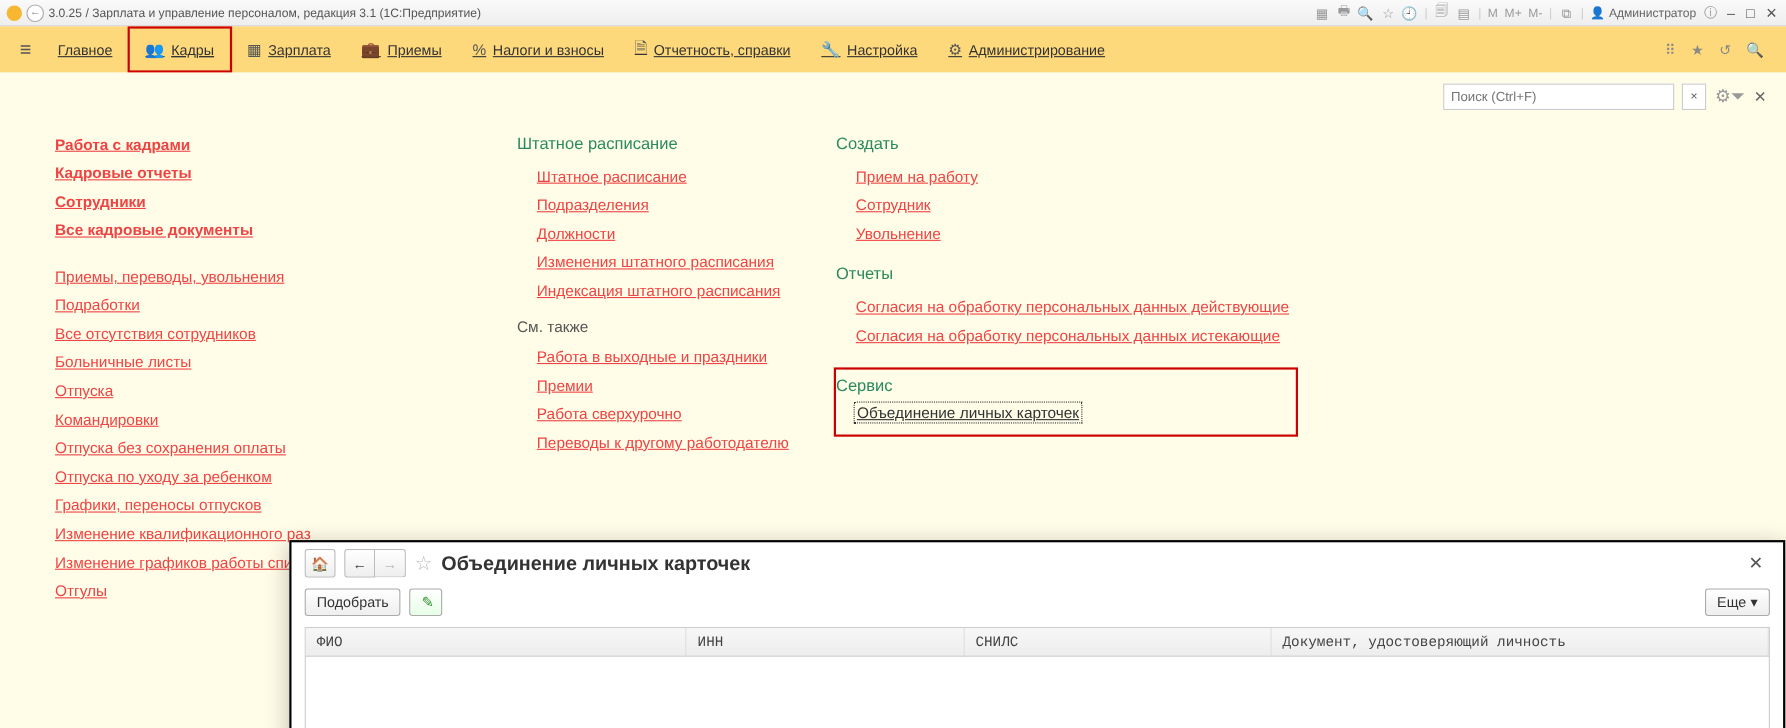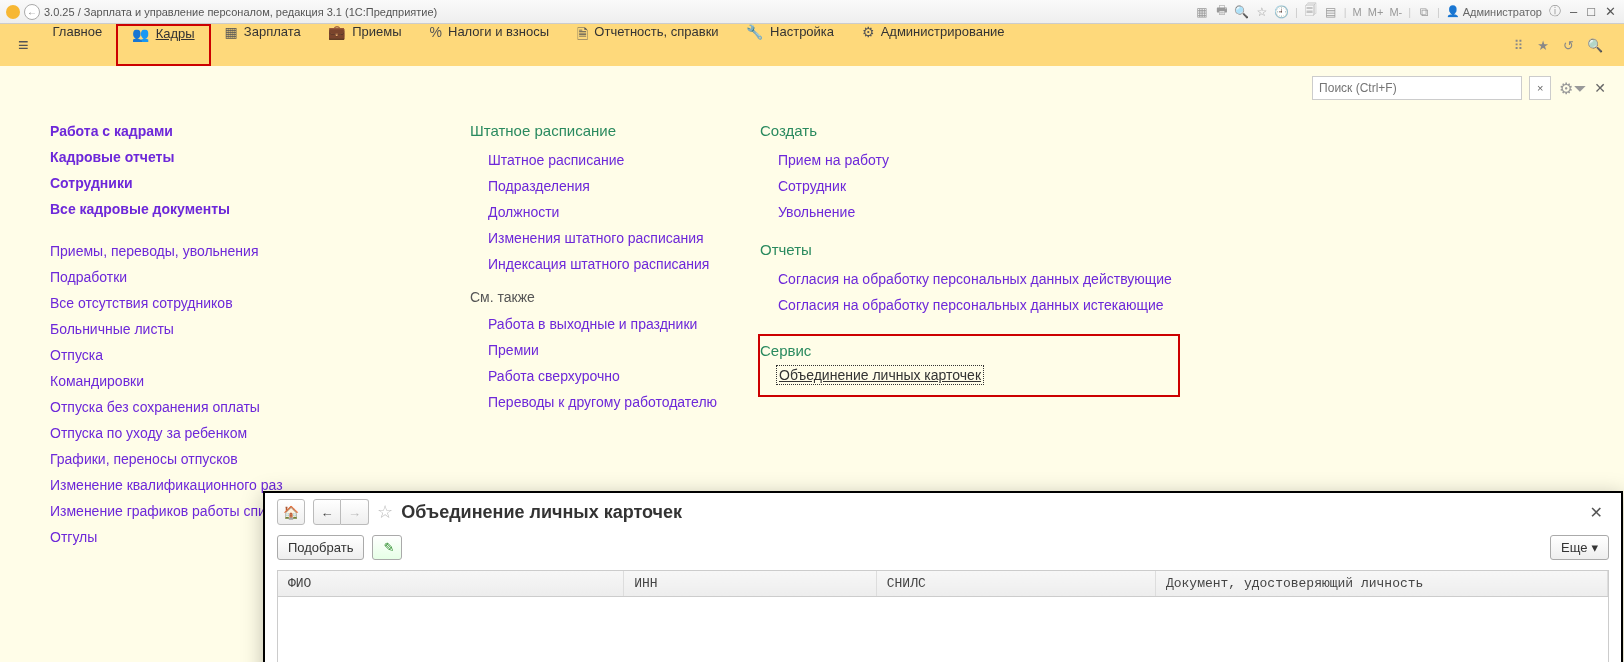--- a/index.html
+++ b/index.html
@@ -11,21 +11,21 @@
   .titlebar .tb-icon { width: 14px; height: 14px; border-radius: 50%; background: #f7b733; display: inline-block; }
   .titlebar .tb-back { width: 16px; height: 16px; border-radius: 50%; background: #fff; border: 1px solid #aaa; display: flex; align-items: center; justify-content: center; font-size: 10px; color: #888; }
   .titlebar .tb-right { margin-left: auto; display: flex; align-items: center; gap: 6px; color: #999; }
   .titlebar .tb-right .sep { color: #ccc; }
   .titlebar .tb-right .ico { width: 14px; height: 14px; display: inline-flex; align-items: center; justify-content: center; font-size: 12px; color: #999; }
   .titlebar .tb-right .admin-badge { display: flex; align-items: center; gap: 3px; font-size: 11px; color: #666; }
   .titlebar .tb-right .win-btn { font-size: 13px; color: #555; cursor: pointer; padding: 0 2px; }
 
   
   .navbar { height: 42px; background: #fed97b; display: flex; align-items: center; padding: 0 8px; gap: 0; }
-  .nav-item { display: flex; align-items: flex-start; gap: 6px; padding: 0 14px; height: 42px; color: #333; cursor: pointer; }
+  .nav-item { display: flex; align-items: center; gap: 6px; padding: 0 14px; height: 42px; color: #333; cursor: pointer; text-decoration: underline; }
   .nav-item.active { border: 2px solid #c00; }
   .nav-item.active .nav-label { text-decoration: underline; }
   .nav-item .nav-icon { font-size: 14px; color: #555; }
   .navbar .nav-right { margin-left: auto; display: flex; align-items: center; gap: 14px; padding-right: 12px; color: #888; }
   .hamburger { font-size: 18px; color: #555; padding: 0 10px; cursor: pointer; }
 
   
   .workspace { background: #fffde8; height: calc(100% - 66px); position: relative; }
   .ws-header { display: flex; align-items: center; padding: 10px 18px 0 0; }
   .ws-header .search-wrap { margin-left: auto; display: flex; align-items: center; gap: 8px; }
@@ -34,21 +34,21 @@
   .ws-header .gear { font-size: 16px; color: #999; cursor:pointer; }
   .ws-header .close-x { font-size: 14px; color: #666; cursor:pointer; }
 
   .columns { display: flex; padding: 20px 0 0 50px; gap: 30px; }
   .col { display: flex; flex-direction: column; gap: 4px; }
   .col1 { width: 390px; }
   .col2 { width: 260px; }
   .col3 { width: 420px; }
   .section-title { color: #2a8a5f; font-size: 15px; margin-bottom: 6px; margin-top: 2px; }
   .section-subtitle { color: #555; font-size: 14px; margin-top: 10px; margin-bottom: 4px; }
-  .link-item { color: #6d28d9; font-size: 14px; padding: 3px 0; cursor: pointer; }
+  .link-item { color: #ef4444; font-size: 14px; padding: 3px 0; cursor: pointer; text-decoration: underline; }
   .link-item.bold { font-weight: bold; }
   .link-item.indent { padding-left: 18px; }
   .col1 .spacer { height: 12px; }
 
   
   .service-box { border: 2px solid #c00; padding: 6px 10px 10px 0; margin-left: -2px; }
   .service-box .section-title { margin-top: 0; }
   .service-link { display: inline-block; border: 1px dotted #333; padding: 1px 2px; text-decoration: underline; color: #333; font-size: 14px; margin-left: 16px; cursor:pointer; }
 
   

